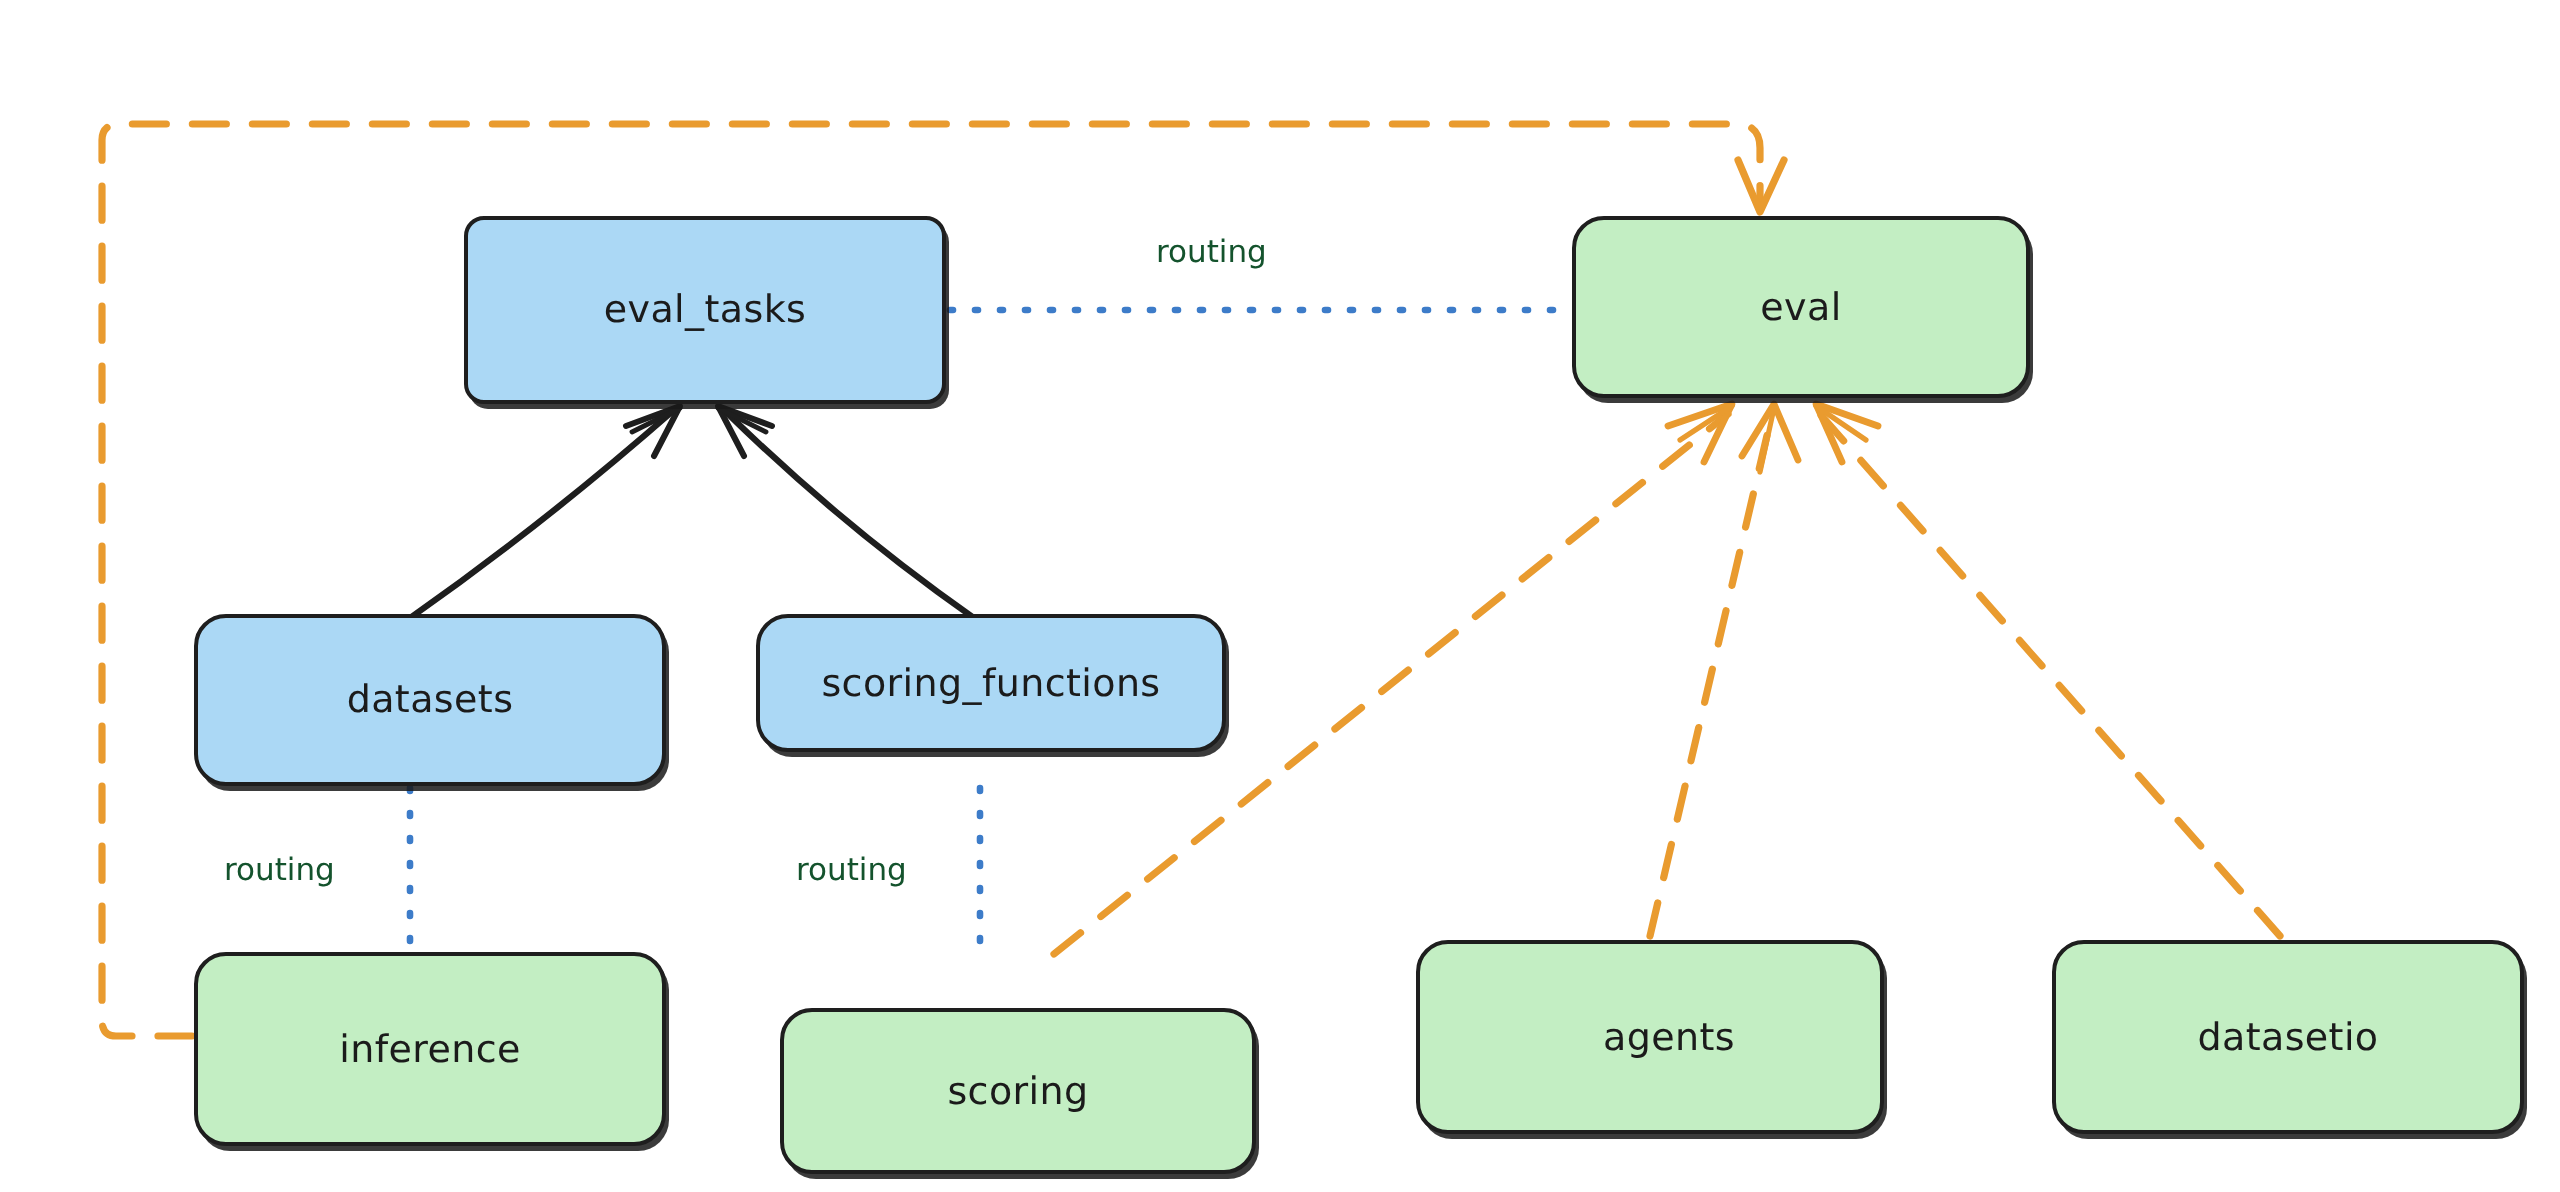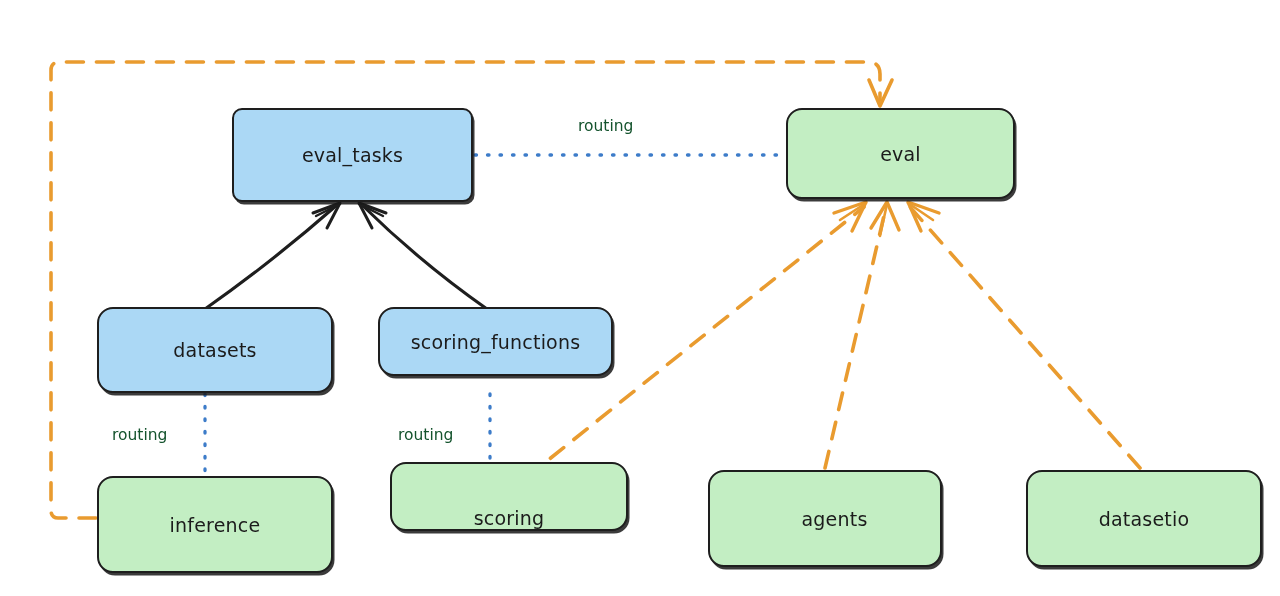--- a/index.html
+++ b/index.html
@@ -120,21 +120,21 @@
       </div>
       <div class="node blue" style="left: 97px; top: 307px; width: 236px; height: 86px;">
         <span class="node-label">datasets</span>
       </div>
       <div class="node blue" style="left: 378px; top: 307px; width: 235px; height: 69px;">
         <span class="node-label">scoring_functions</span>
       </div>
       <div class="node green" style="left: 97px; top: 476px; width: 236px; height: 97px;">
         <span class="node-label">inference</span>
       </div>
-      <div class="node green" style="left: 390px; top: 462px; width: 238px; height: 69px; align-items: flex-end;">
+      <div class="node green" style="left: 390px; top: 504px; width: 238px; height: 83px;">
         <span class="node-label">scoring</span>
       </div>
       <div class="node green" style="left: 708px; top: 470px; width: 234px; height: 97px; padding-left: 19px;">
         <span class="node-label">agents</span>
       </div>
       <div class="node green" style="left: 1026px; top: 470px; width: 236px; height: 97px;">
         <span class="node-label">datasetio</span>
       </div>
     </div>
 

